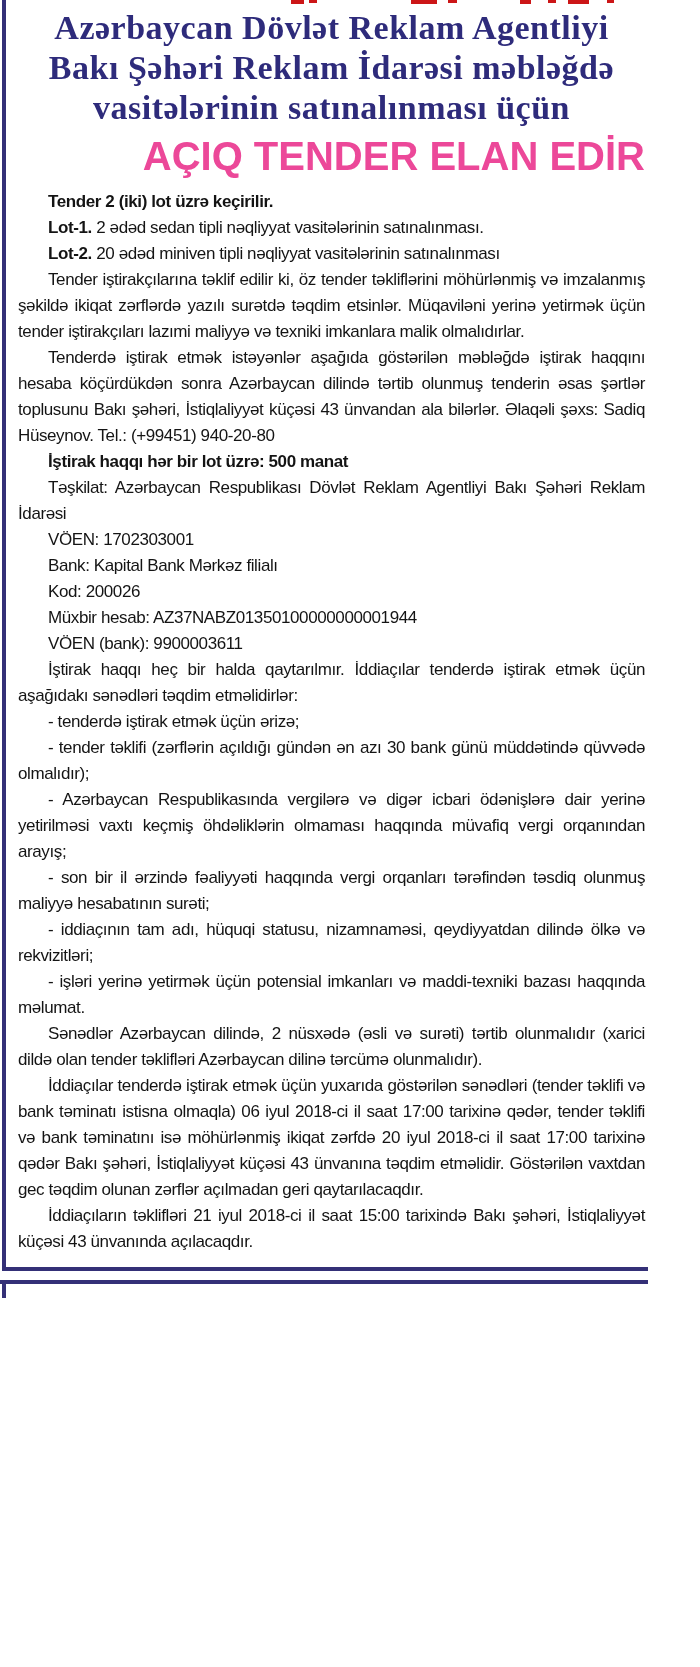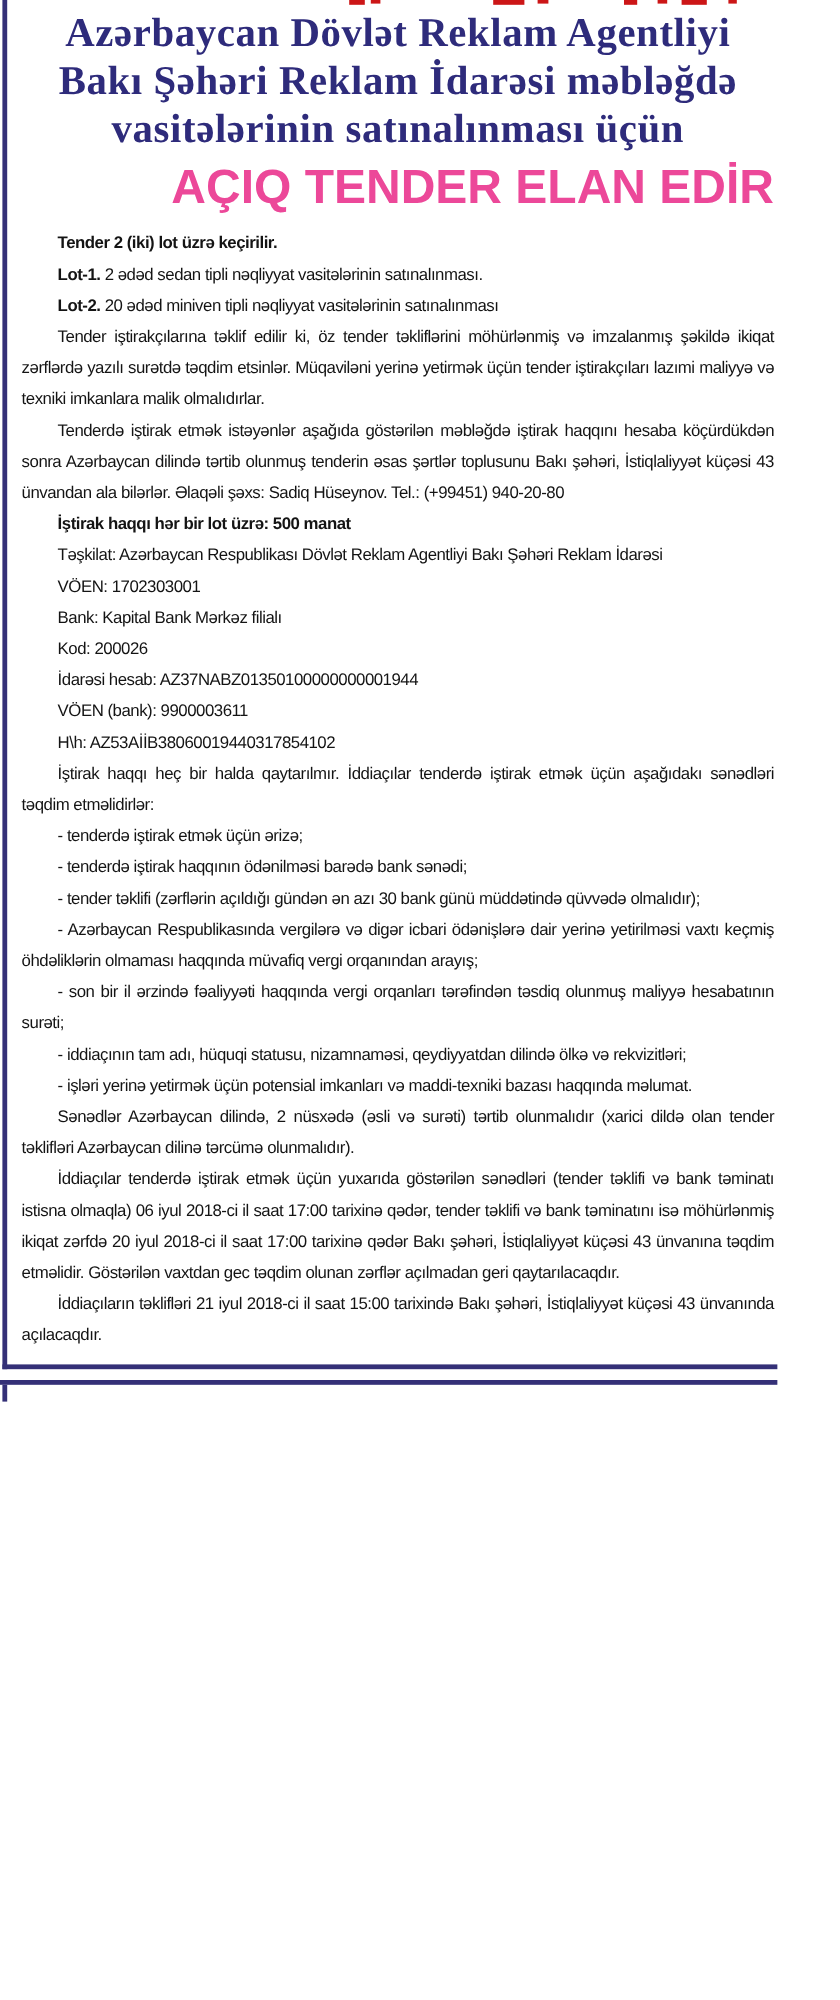--- a/index.html
+++ b/index.html
@@ -34,21 +34,21 @@
     font-weight: bold;
     font-size: 40px;
     line-height: 48px;
     color: #ec4899;
     margin: 4px 0 9px 0;
     letter-spacing: 0px;
     white-space: nowrap;
   }
   p {
     margin: 0;
-    font-size: 14px;
+    font-size: 17px;
     line-height: 26px;
     letter-spacing: -0.4px;
   }
   .ind { text-indent: 30px; }
   .just { text-align: justify; }
   .b { font-weight: bold; }
   .i { }
   .divider {
     margin: 9px 0 0 0;
     border-top: 4px solid #343077;
@@ -98,28 +98,26 @@
     <p class="ind just">Tender iştirakçılarına təklif edilir ki, öz tender təkliflərini möhürlənmiş və imzalanmış şəkildə ikiqat zərflərdə yazılı surətdə təqdim etsinlər. Müqaviləni yerinə yetirmək üçün tender iştirakçıları lazımi maliyyə və texniki imkanlara malik olmalıdırlar.</p>
 
     <p class="ind just">Tenderdə iştirak etmək istəyənlər aşağıda göstərilən məbləğdə iştirak haqqını hesaba köçürdükdən sonra Azərbaycan dilində tərtib olunmuş tenderin əsas şərtlər toplusunu Bakı şəhəri, İstiqlaliyyət küçəsi 43 ünvandan ala bilərlər. Əlaqəli şəxs: Sadiq Hüseynov. Tel.: (+99451) 940-20-80</p>
 
     <p class="b ind">İştirak haqqı hər bir lot üzrə: 500 manat</p>
 
     <p class="i ind just">Təşkilat: Azərbaycan Respublikası Dövlət Reklam Agentliyi Bakı Şəhəri Reklam İdarəsi</p>
     <p class="i ind">VÖEN: 1702303001</p>
     <p class="i ind">Bank: Kapital Bank Mərkəz filialı</p>
     <p class="i ind">Kod: 200026</p>
-    <p class="i ind">İdarəsi hesab: AZ37NABZ01350100000000001944</p>
+    <p class="i ind">Müxbir hesab: AZ37NABZ01350100000000001944</p>
     <p class="i ind">VÖEN (bank): 9900003611</p>
-    <p class="i ind">H\h: AZ53AİİB38060019440317854102</p>
 
     <p class="ind just">İştirak haqqı heç bir halda qaytarılmır. İddiaçılar tenderdə iştirak etmək üçün aşağıdakı sənədləri təqdim etməlidirlər:</p>
 
     <p class="i ind just">- tenderdə iştirak etmək üçün ərizə;</p>
-    <p class="i ind just">- tenderdə iştirak haqqının ödənilməsi barədə bank sənədi;</p>
     <p class="i ind just">- tender təklifi (zərflərin açıldığı gündən ən azı 30 bank günü müddətində qüvvədə olmalıdır);</p>
     <p class="i ind just">- Azərbaycan Respublikasında vergilərə və digər icbari ödənişlərə dair yerinə yetirilməsi vaxtı keçmiş öhdəliklərin olmaması haqqında müvafiq vergi orqanından arayış;</p>
     <p class="i ind just">- son bir il ərzində fəaliyyəti haqqında vergi orqanları tərəfindən təsdiq olunmuş maliyyə hesabatının surəti;</p>
     <p class="i ind just">- iddiaçının tam adı, hüquqi statusu, nizamnaməsi, qeydiyyatdan dilində ölkə və rekvizitləri;</p>
     <p class="i ind just">- işləri yerinə yetirmək üçün potensial imkanları və maddi-texniki bazası haqqında məlumat.</p>
 
     <p class="ind just">Sənədlər Azərbaycan dilində, 2 nüsxədə (əsli və surəti) tərtib olunmalıdır (xarici dildə olan tender təklifləri Azərbaycan dilinə tərcümə olunmalıdır).</p>
 
     <p class="ind just">İddiaçılar tenderdə iştirak etmək üçün yuxarıda göstərilən sənədləri (tender təklifi və bank təminatı istisna olmaqla) 06 iyul 2018-ci il saat 17:00 tarixinə qədər, tender təklifi və bank təminatını isə möhürlənmiş ikiqat zərfdə 20 iyul 2018-ci il saat 17:00 tarixinə qədər Bakı şəhəri, İstiqlaliyyət küçəsi 43 ünvanına təqdim etməlidir. Göstərilən vaxtdan gec təqdim olunan zərflər açılmadan geri qaytarılacaqdır.</p>
 

